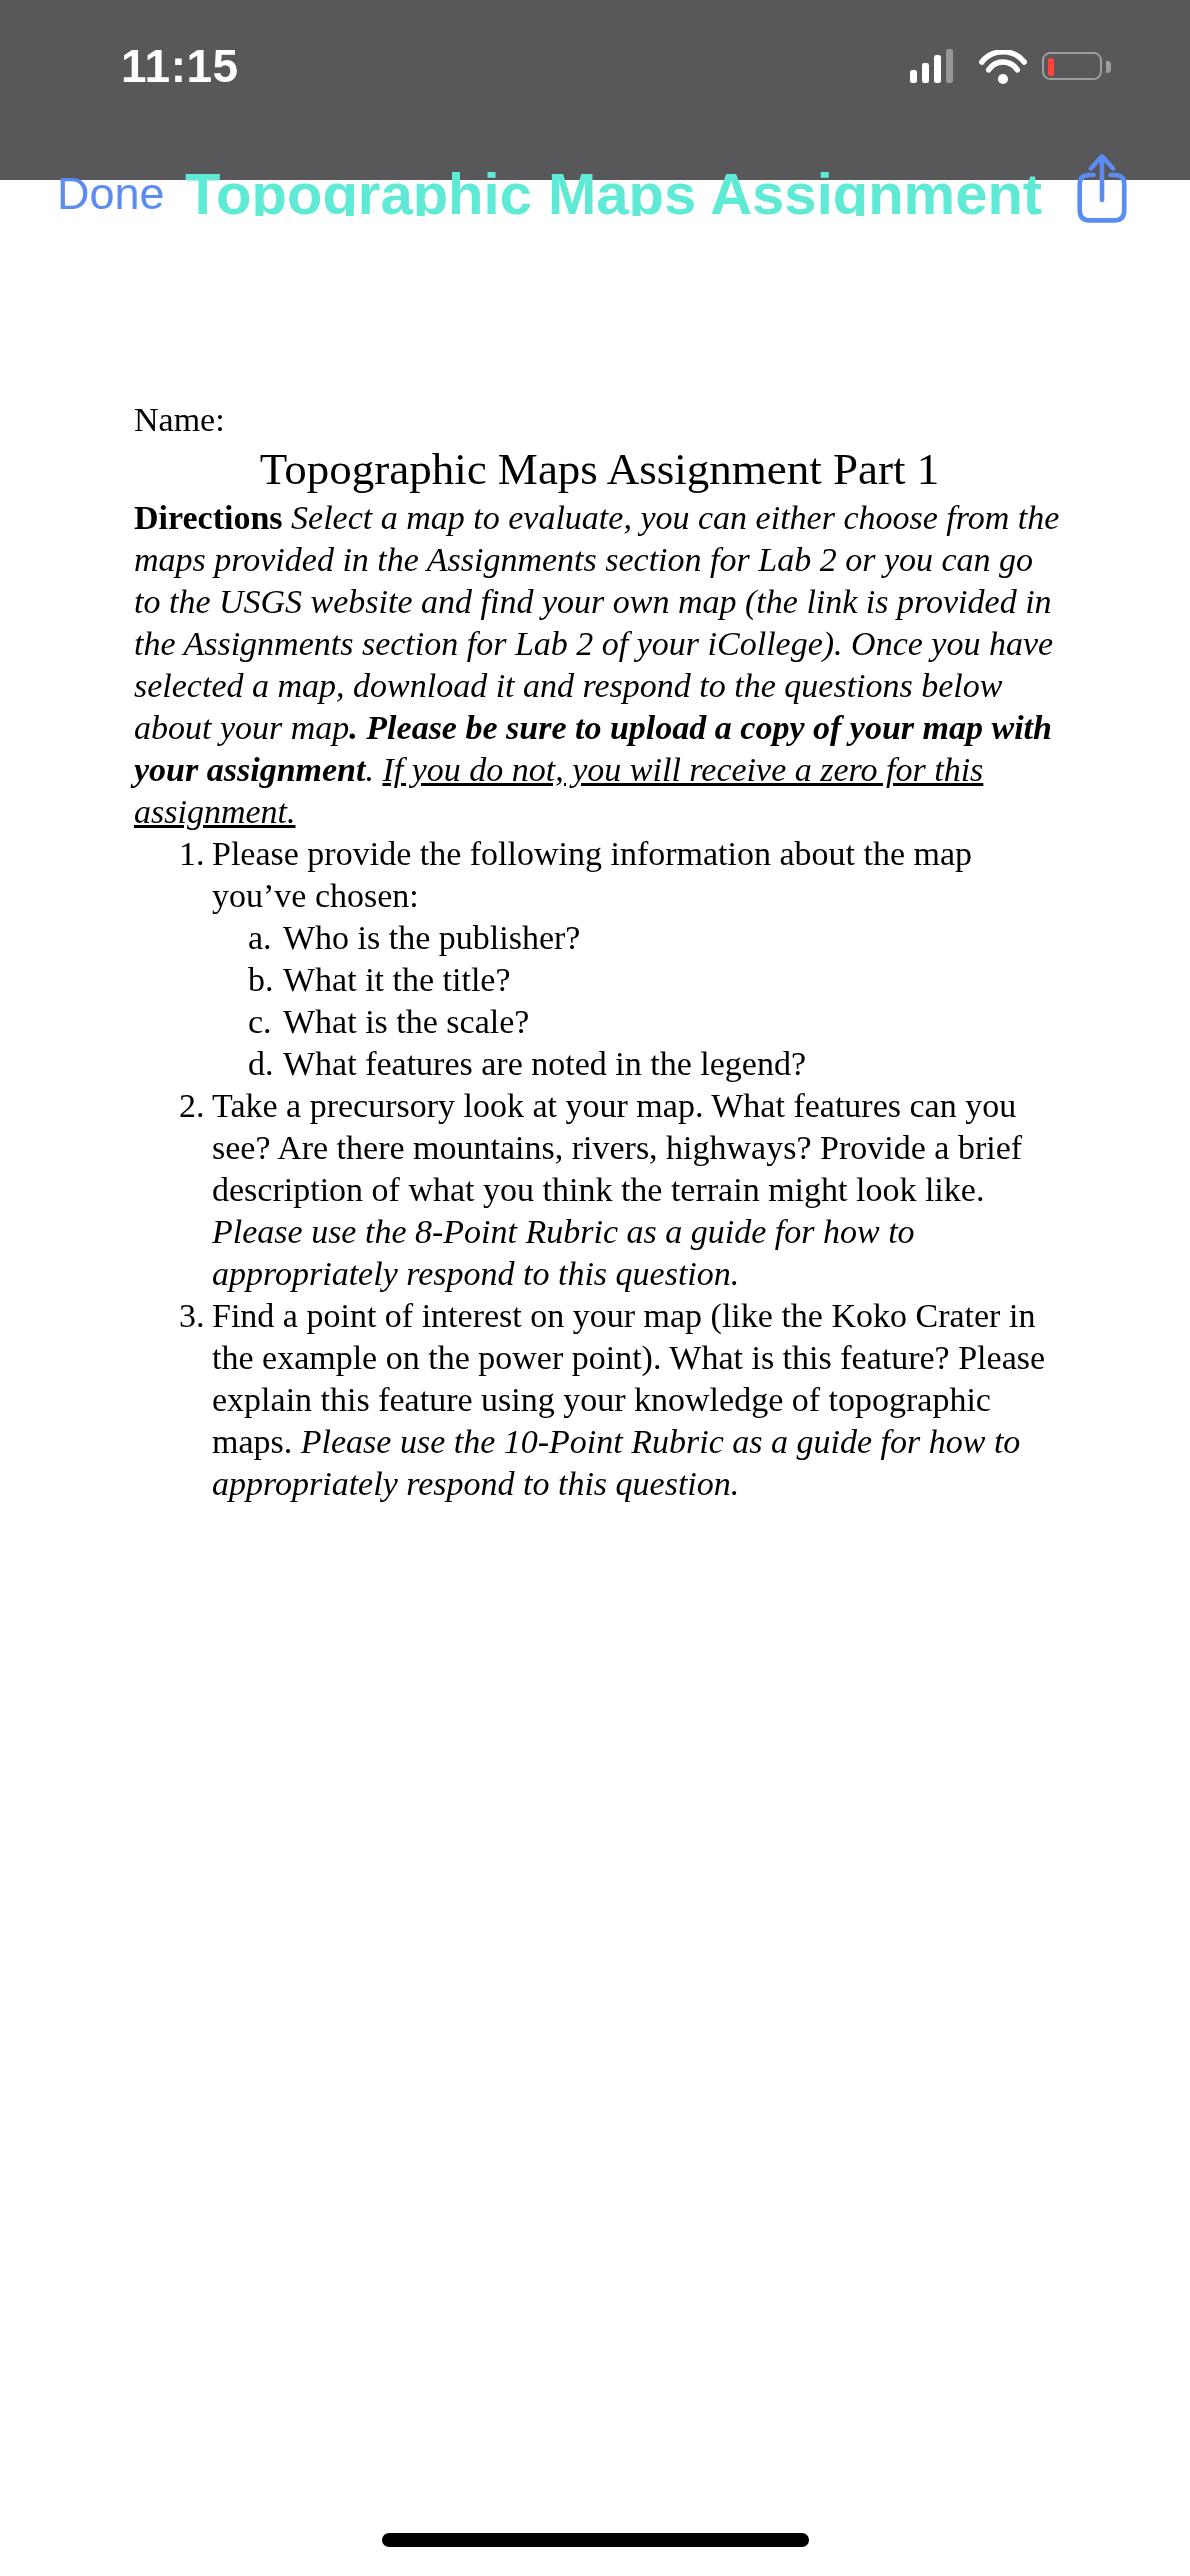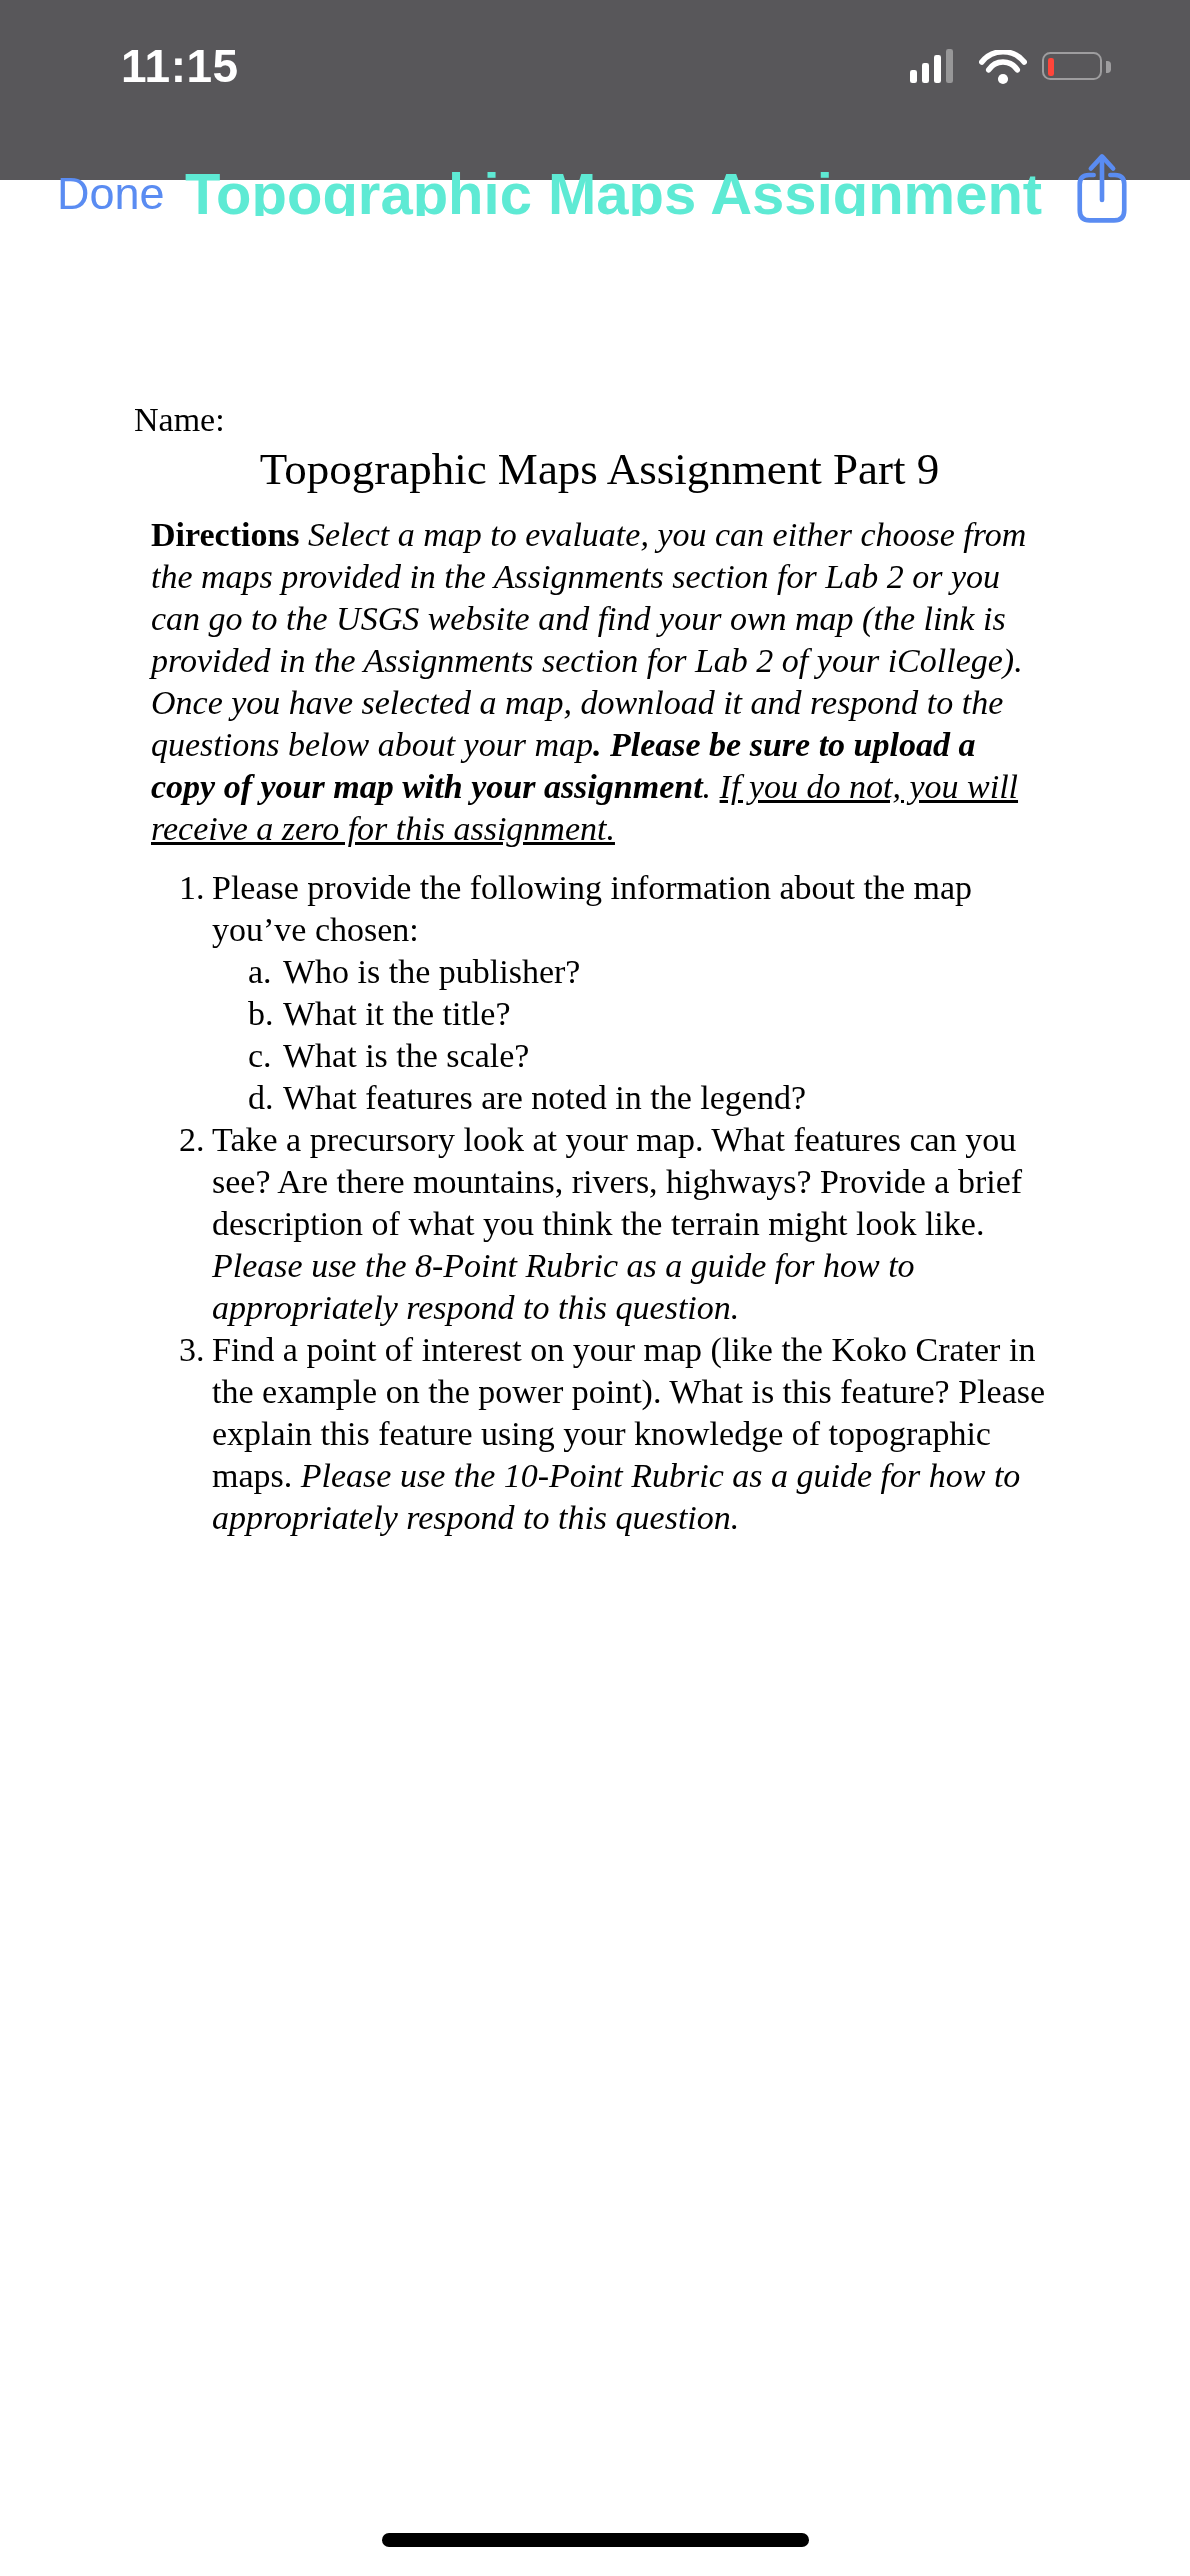--- a/index.html
+++ b/index.html
@@ -86,21 +86,21 @@
     width:931px;
     color:#000000;
     font-family:"Liberation Serif", serif;
     font-size:34px; line-height:42px;
   }
   .name-line { }
   .doc-title {
     text-align:center;
     font-size:45px; line-height:56px;
   }
-  .directions { margin:17px; }
+  .directions { margin:0; }
   .directions .bi { font-weight:bold; font-style:italic; }
   .directions .ul { text-decoration:underline; }
 
   .q { position:relative; padding-left:78px; }
   .q .num { position:absolute; left:45px; top:0; }
   .subq { position:relative; padding-left:71px; }
   .subq .letter { position:absolute; left:36px; top:0; }
 
   
   .home-indicator {
@@ -152,21 +152,21 @@
       </svg>
     </span>
   </button>
 </div>
 
 <div class="page">
   <div class="doc">
 
     <div class="name-line">Name:</div>
 
-    <div class="doc-title">Topographic Maps Assignment Part 9</div>
+    <div class="doc-title">Topographic Maps Assignment Part 1</div>
 
     <p class="directions">
       <b>Directions </b><i>Select a map to evaluate, you can either choose from the maps provided in the Assignments section for Lab 2 or you can go to the USGS website and find your own map (the link is provided in the Assignments section for Lab 2 of your iCollege). Once you have selected a map, download it and respond to the questions below about your map</i><span class="bi">. Please be sure to upload a copy of your map with your assignment</span><i>. </i><i class="ul">If you do not, you will receive a zero for this assignment.</i>
     </p>
 
     <div class="q">
       <span class="num">1.</span>
       <span>Please provide the following information about the map you’ve chosen:</span>
       <div class="subq">
         <span class="letter">a.</span>

